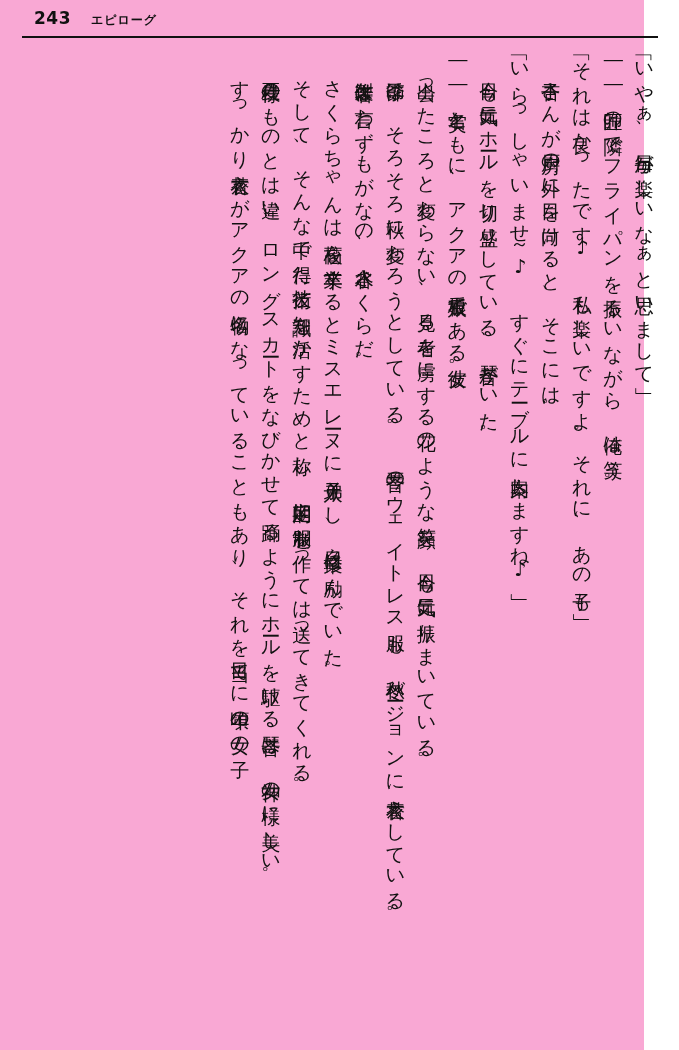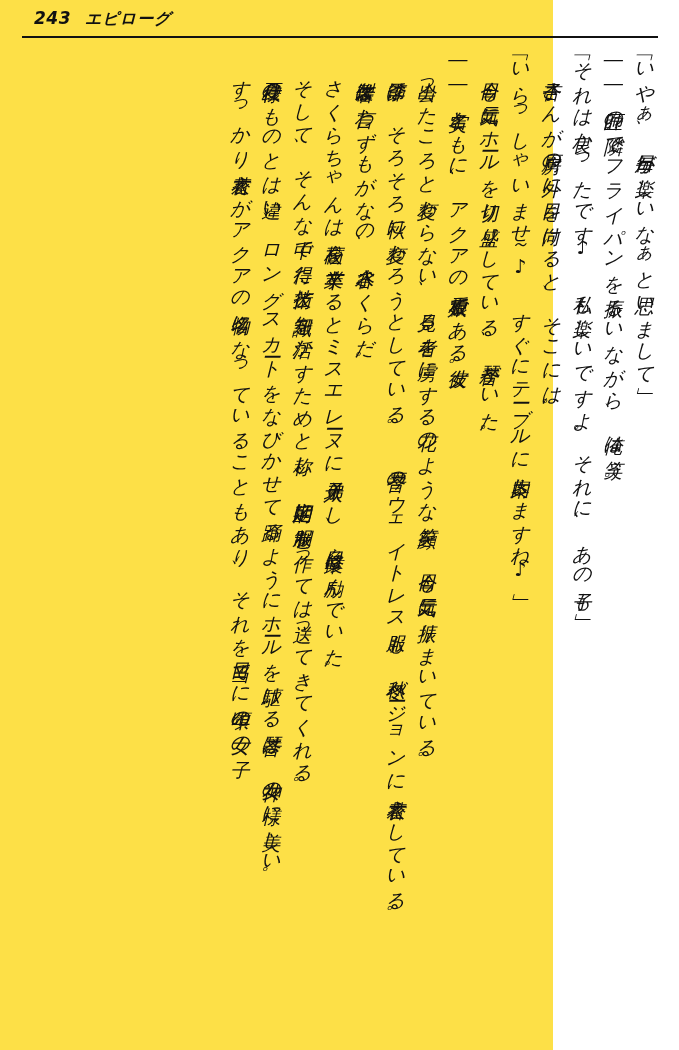--- a/index.html
+++ b/index.html
@@ -9,46 +9,46 @@
   }
   body {
     width: 679px;
     height: 1050px;
     overflow: hidden;
     font-family: "DejaVu Serif", "Liberation Serif", serif;
     color: #111111;
   }
   .page {
     position: relative;
-    width: 553px;
+    width: 644px;
     height: 1050px;
     box-sizing: border-box;
-    background: #fde047;
-    font-style: italic;
+    background: #f9a8d4;
   }
   .header {
     position: absolute;
     top: 8px;
     left: 34px;
     display: flex;
     align-items: baseline;
     gap: 14px;
     font-family: "DejaVu Sans", "Liberation Sans", sans-serif;
   }
   .page-number {
     font-size: 17px;
     font-weight: bold;
     letter-spacing: 0.5px;
     color: #111111;
   }
   .chapter-title {
-    font-size: 16px;
+    font-size: 12px;
     font-weight: bold;
     letter-spacing: 1px;
     color: #111111;
+    margin-left: 6px;
   }
   .rule {
     position: absolute;
     top: 36px;
     left: 22px;
     width: 636px;
     height: 2px;
     background: #111111;
   }
   .body-area {

